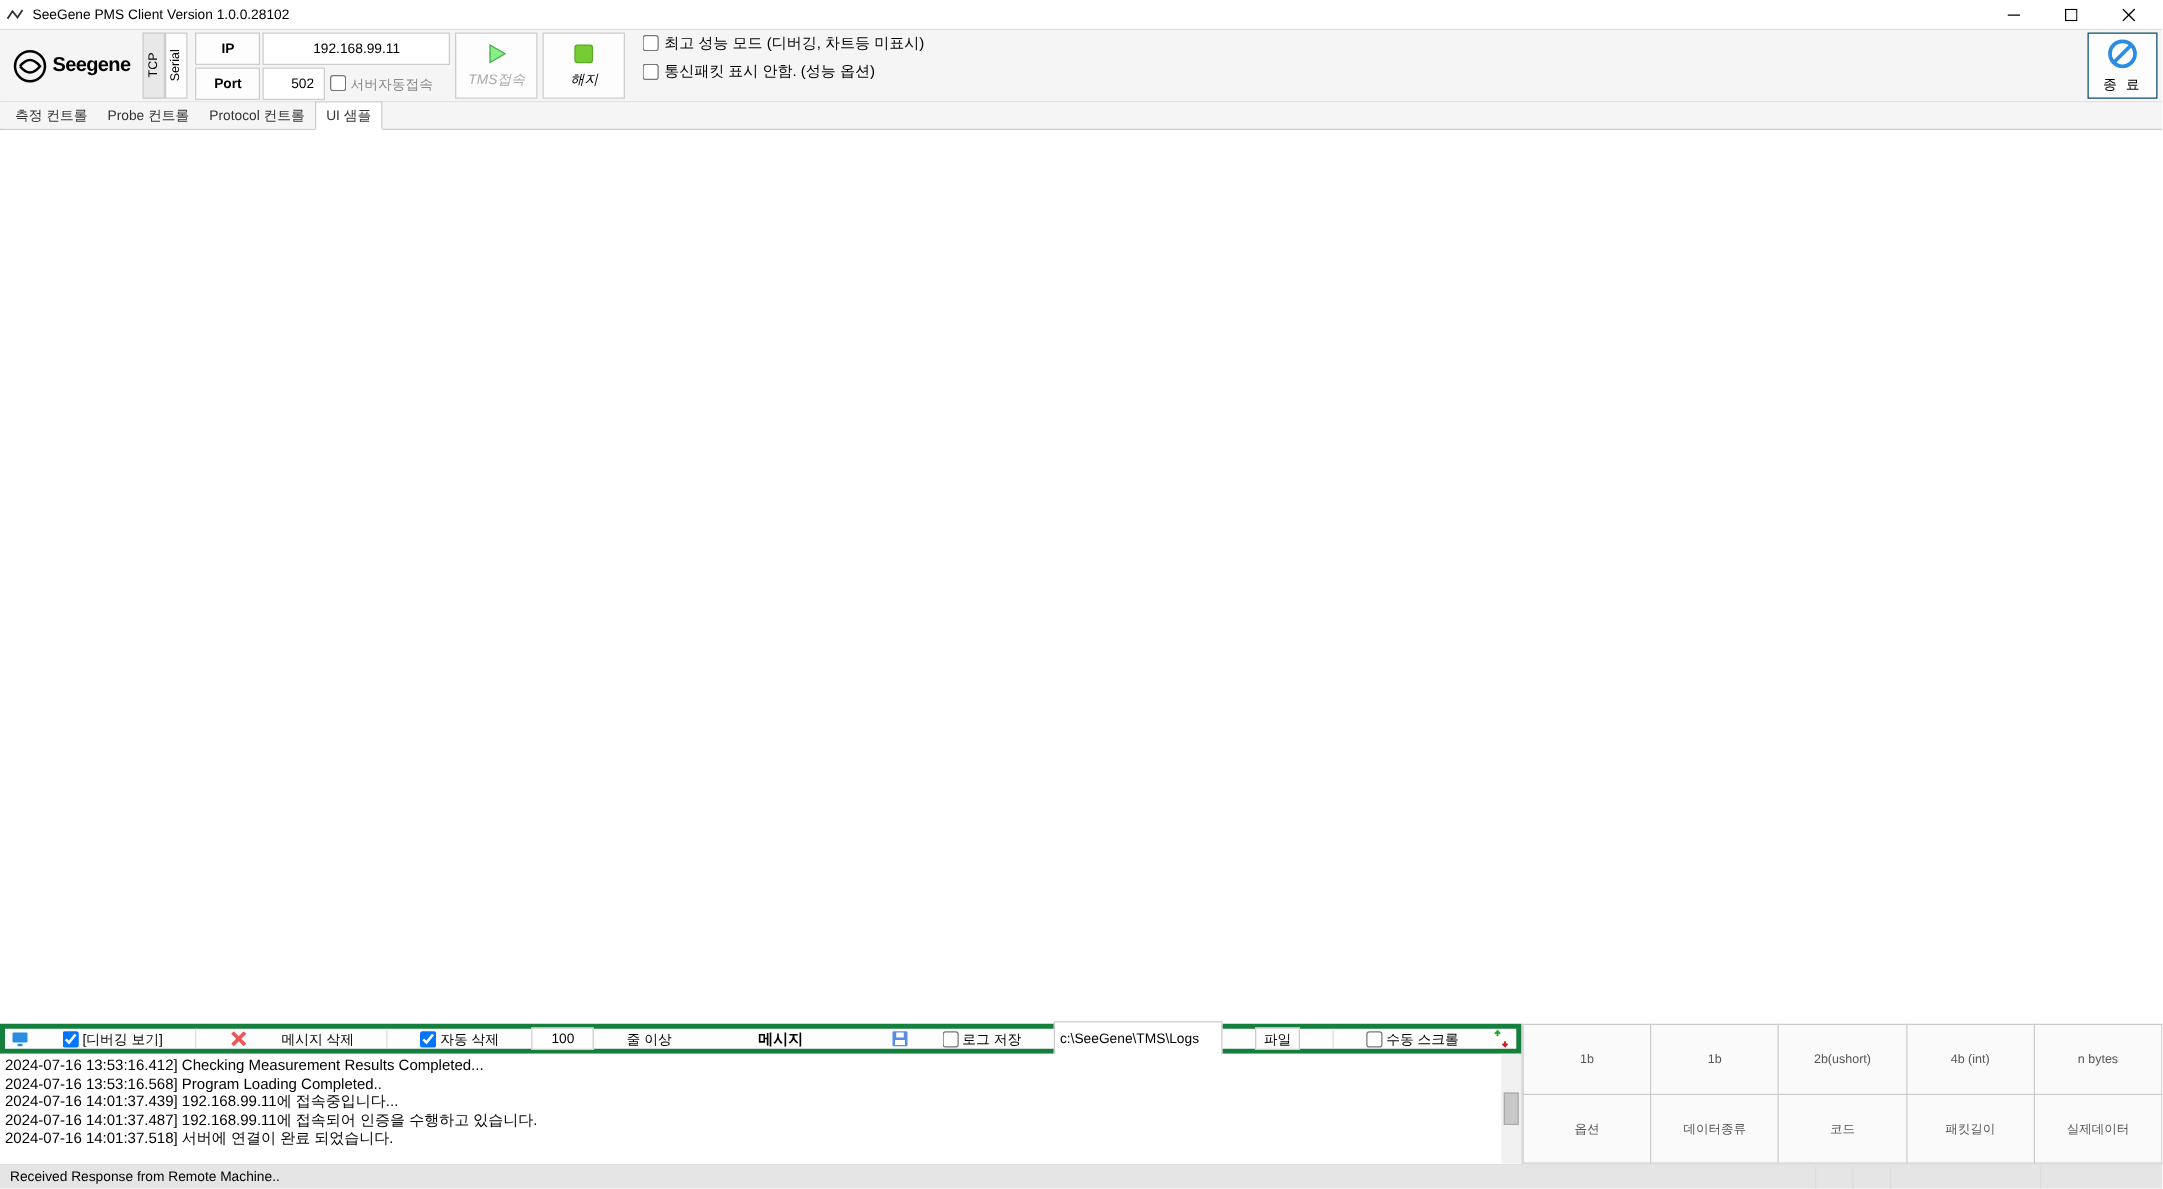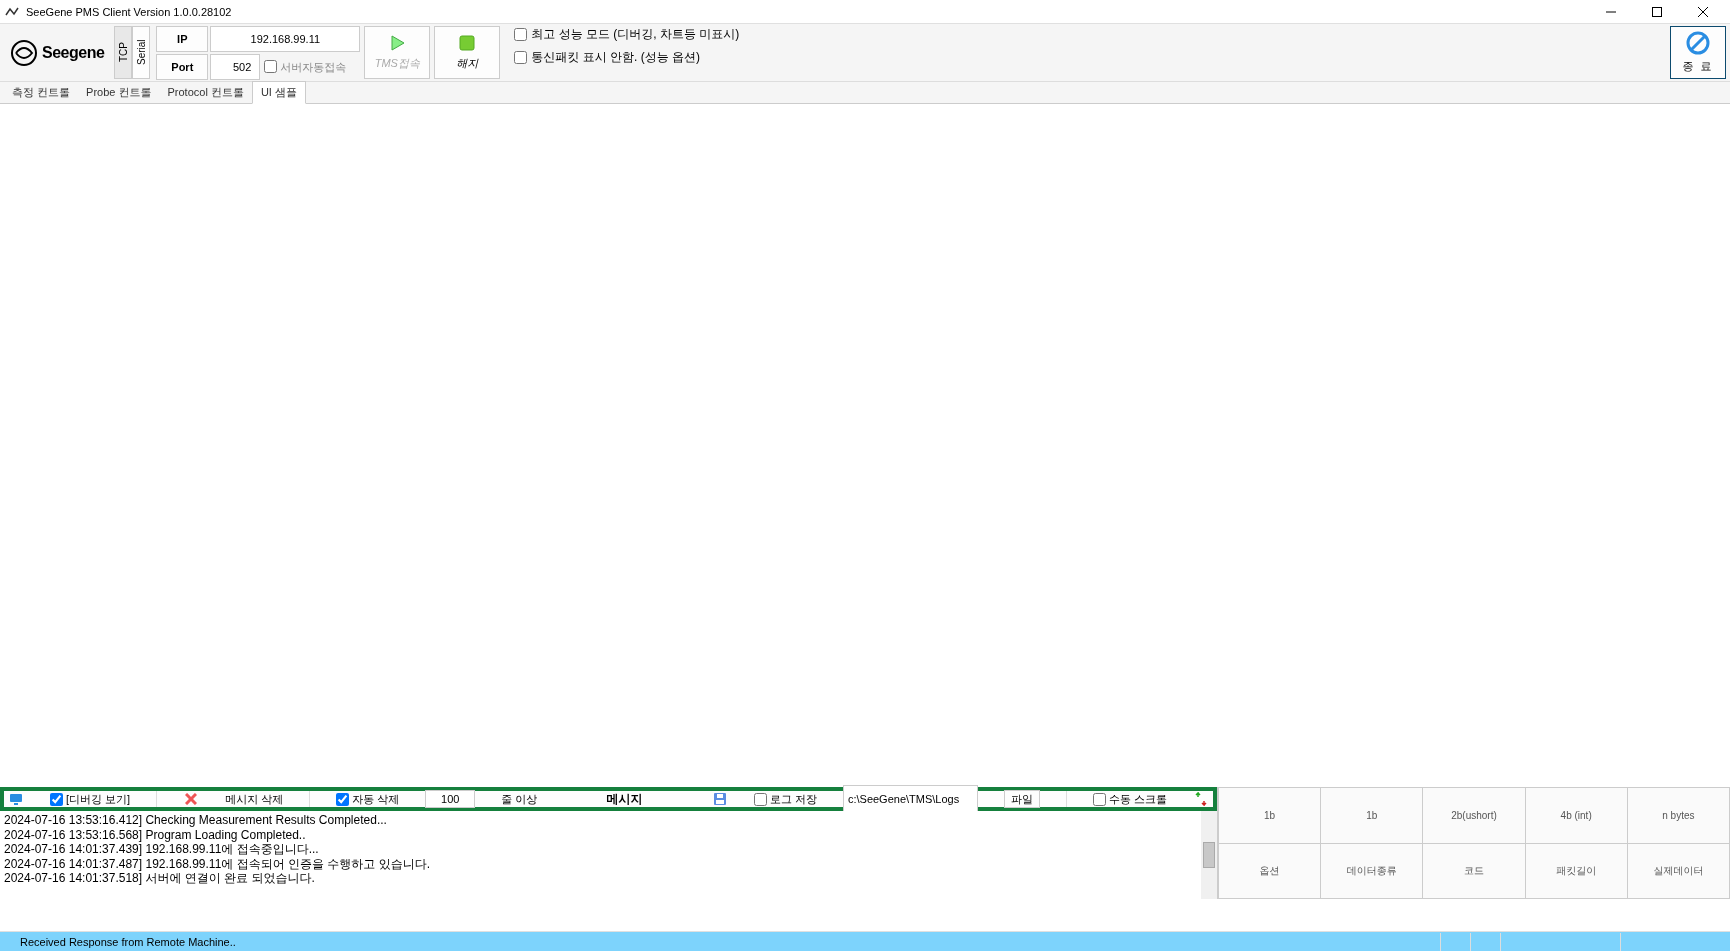--- a/index.html
+++ b/index.html
@@ -58,21 +58,21 @@
   .msg-scroll .thumb { width:12px; height:30%; background:#c8c8c8; border:1px solid #aaa; }
   .msg-list .line { white-space: nowrap; }
 
   .table-panel { width: 512px; display: flex; flex-direction: column; }
   .tbl { width: 100%; border-collapse: collapse; table-layout: fixed; height: 100%; }
   .tbl th, .tbl td { border: 1px solid #ccc; text-align: center; font-size: 11px; height: 37px; }
   .tbl th { background: #fdfdfd; font-weight: bold; }
   .tbl td { background: #fafafa; color: #555; font-size:10px; }
 
   
-  .statusbar { height: 20px; border-top: 1px solid #e0e0e0; display: flex; align-items: center; padding: 0 20px; font-size: 11px; background: #7dd3fc; margin-top: 32px; }
+  .statusbar { height: 20px; border-top: 1px solid #e0e0e0; display: flex; align-items: center; padding: 0 8px; font-size: 11px; background: #e5e5e5; }
   .statusbar .msg { flex: 1; }
   .statusbar .cells { display:flex; gap:0; }
   .statusbar .cell { border-left:1px solid #ddd; width:30px; height:18px; }
   .statusbar .cell.wide { width:120px; }
   .statusbar .cell.wider { width:90px; }
 
   input[type=checkbox] { width:13px; height:13px; cursor:pointer; }
   .btn-sm { border:1px solid #ccc; background:#fdfdfd; padding:1px 6px; cursor:pointer; font-size:11px; height:18px; display:flex; align-items:center; }
 </style>
 </head>

